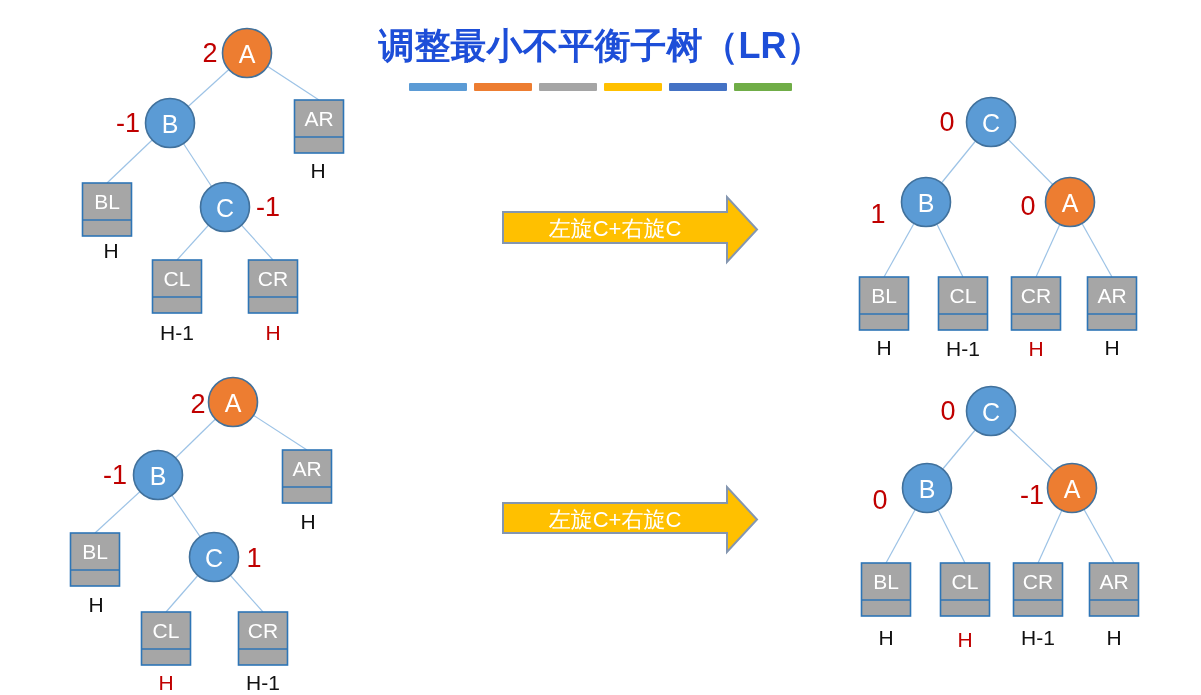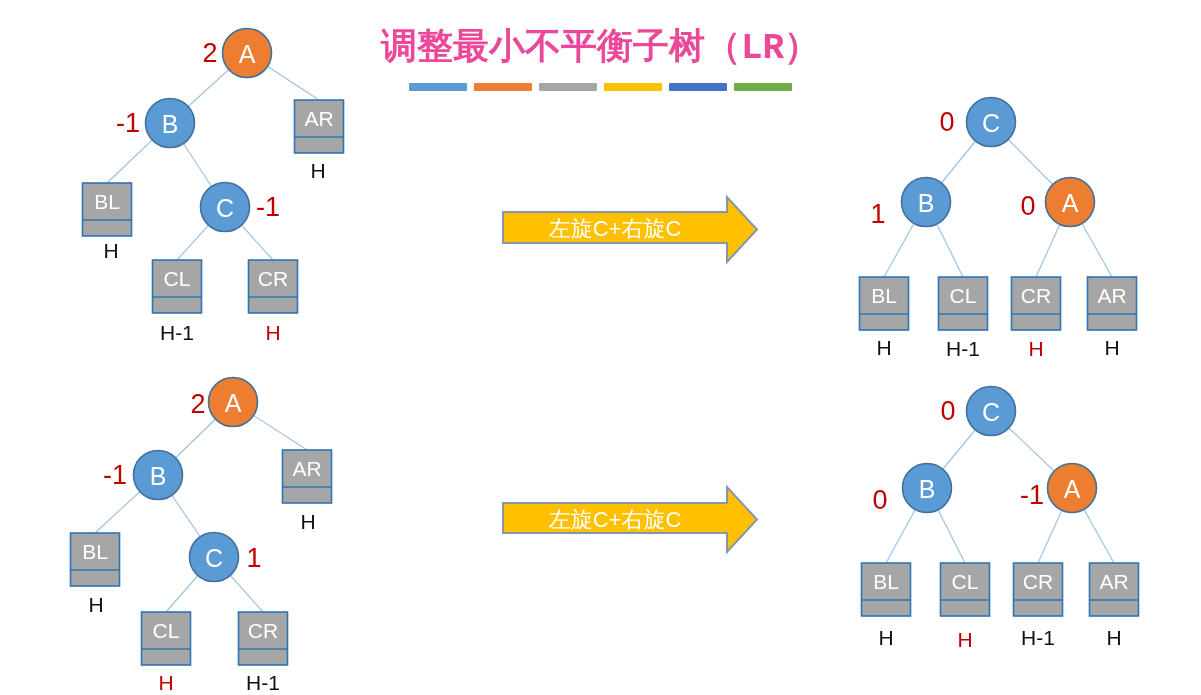--- a/index.html
+++ b/index.html
@@ -154,21 +154,21 @@
       <text x="927" y="489" dominant-baseline="central" class="circle-label">B</text>
       <text x="880" y="500" dominant-baseline="central" class="bf-label" fill="#C00000">0</text>
       <circle cx="1072" cy="488" r="24.5" fill="#ED7D31" stroke="#41719C" stroke-width="1.6"></circle>
       <text x="1072" y="489" dominant-baseline="central" class="circle-label">A</text>
       <text x="1032" y="495" dominant-baseline="central" class="bf-label" fill="#C00000">-1</text>
       <polygon points="503,212 727,212 727,197 757,229.5 727,262 727,243 503,243" fill="#FFC000" stroke="#8496B0" stroke-width="2"></polygon>
       <text x="615" y="228.5" dominant-baseline="central" class="arrow-label">左旋C+右旋C</text>
       <polygon points="503,503 727,503 727,487 757,519.5 727,552 727,533 503,533" fill="#FFC000" stroke="#8496B0" stroke-width="2"></polygon>
       <text x="615" y="519" dominant-baseline="central" class="arrow-label">左旋C+右旋C</text>
     </svg>
-  <div id="title" style="color: #ec4899; font-family: Liberation Mono, monospace;">调整最小不平衡子树（LR）</div>
+  <div id="title" style="color: #1d4ed8;">调整最小不平衡子树（LR）</div>
   <div id="bars">
       <span class="bar" style="background: rgb(91, 155, 213);"></span>
       <span class="bar" style="background: rgb(237, 125, 49);"></span>
       <span class="bar" style="background: rgb(165, 165, 165);"></span>
       <span class="bar" style="background: rgb(255, 192, 0);"></span>
       <span class="bar" style="background: rgb(68, 114, 196);"></span>
       <span class="bar" style="background: rgb(112, 173, 71);"></span>
     </div>
 </div>
 

